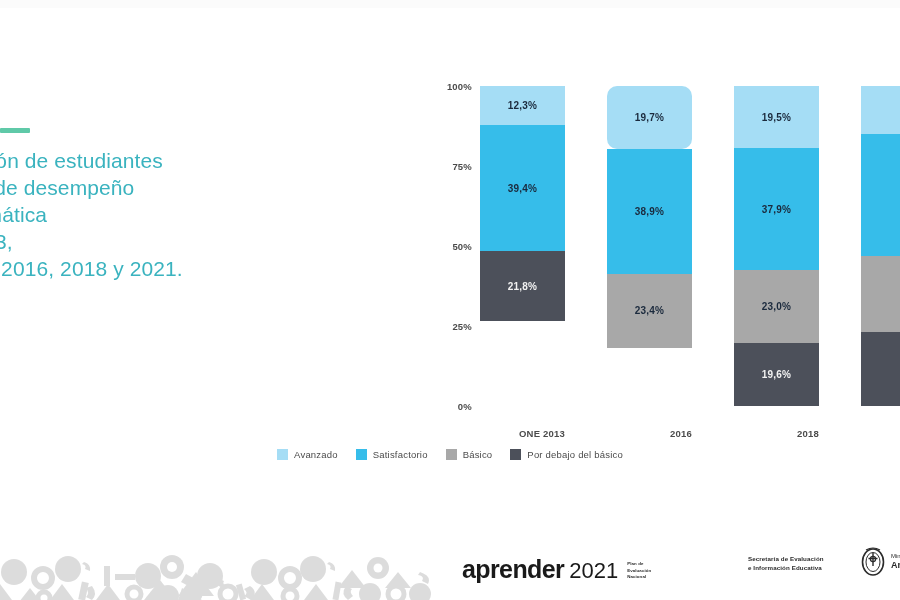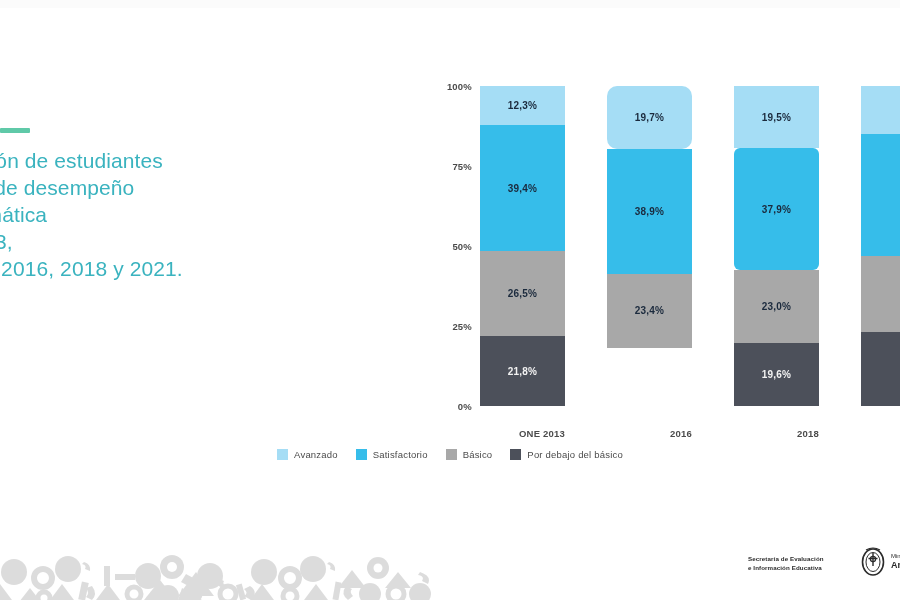--- a/index.html
+++ b/index.html
@@ -266,23 +266,20 @@
       </div>
     <div class="plot" id="plot">
         <div class="bar-group" style="left: 0px;">
           <div class="bar">
             <div class="seg" style="background: rgb(165, 221, 245); height: 39.36px;">
               <span class="seg-label">12,3%</span>
             </div>
             <div class="seg" style="background: rgb(54, 189, 234); height: 126.08px;">
               <span class="seg-label">39,4%</span>
             </div>
-            <div class="seg" style="background: rgb(168, 168, 168); height: 84.8px;">
-              <span class="seg-label">26,5%</span>
-            </div>
             <div class="seg dark" style="background: rgb(76, 80, 90); height: 69.76px;">
               <span class="seg-label">21,8%</span>
             </div>
           </div>
           <div class="x-label" style="left: 0px;">ONE 2013</div>
         </div>
         <div class="bar-group" style="left: 127px;">
           <div class="bar">
             <div class="seg" style="background: rgb(165, 221, 245); height: 63.04px; border-radius: 10px;">
               <span class="seg-label">19,7%</span>
@@ -294,21 +291,21 @@
               <span class="seg-label">23,4%</span>
             </div>
           </div>
           <div class="x-label" style="left: 0px;">2016</div>
         </div>
         <div class="bar-group" style="left: 254px;">
           <div class="bar">
             <div class="seg" style="background: rgb(165, 221, 245); height: 62.4px;">
               <span class="seg-label">19,5%</span>
             </div>
-            <div class="seg" style="background: rgb(54, 189, 234); height: 121.28px; border-radius: 6px;">
+            <div class="seg" style="background: rgb(54, 189, 234); height: 121.28px;">
               <span class="seg-label">37,9%</span>
             </div>
             <div class="seg" style="background: rgb(168, 168, 168); height: 73.6px;">
               <span class="seg-label">23,0%</span>
             </div>
             <div class="seg dark" style="background: rgb(76, 80, 90); height: 62.72px;">
               <span class="seg-label">19,6%</span>
             </div>
           </div>
           <div class="x-label" style="left: 0px;">2018</div>
@@ -389,20 +386,29 @@
         <circle cx="378" cy="36" r="4.5" fill="#ffffff"></circle>
         <path d="M398 40 l13 16 h-26 z"></path>
         <path d="M420 40 q12 4 8 12 l-6 -3 q3 -5 -4 -6 z"></path>
         <path d="M346 54 q-6 8 2 14 l5 -4 q-4 -4 -1 -7 z"></path>
         <circle cx="370" cy="62" r="11"></circle>
         <circle cx="396" cy="62" r="8" fill="none" stroke="#d7d7d7" stroke-width="5"></circle>
         <circle cx="420" cy="62" r="11"></circle>
       </g>
     </svg>
 
+    <div id="brand">
+      <span class="brand-word">aprender</span>
+      <span class="brand-year">2021</span>
+      <span class="brand-mark">
+        <span>Plan de</span>
+        <span>Evaluación</span>
+        <span>Nacional</span>
+      </span>
+    </div>
 
     <div id="secretaria">
       <span>Secretaría de Evaluación</span>
       <span>e Información Educativa</span>
     </div>
 
     <div id="ministerio">
       <svg width="26" height="34" viewBox="0 0 26 34">
         <ellipse cx="13" cy="18" rx="10.5" ry="13" fill="none" stroke="#2b2b2b" stroke-width="1.6"></ellipse>
         <ellipse cx="13" cy="18" rx="7" ry="9.5" fill="none" stroke="#2b2b2b" stroke-width="1"></ellipse>

